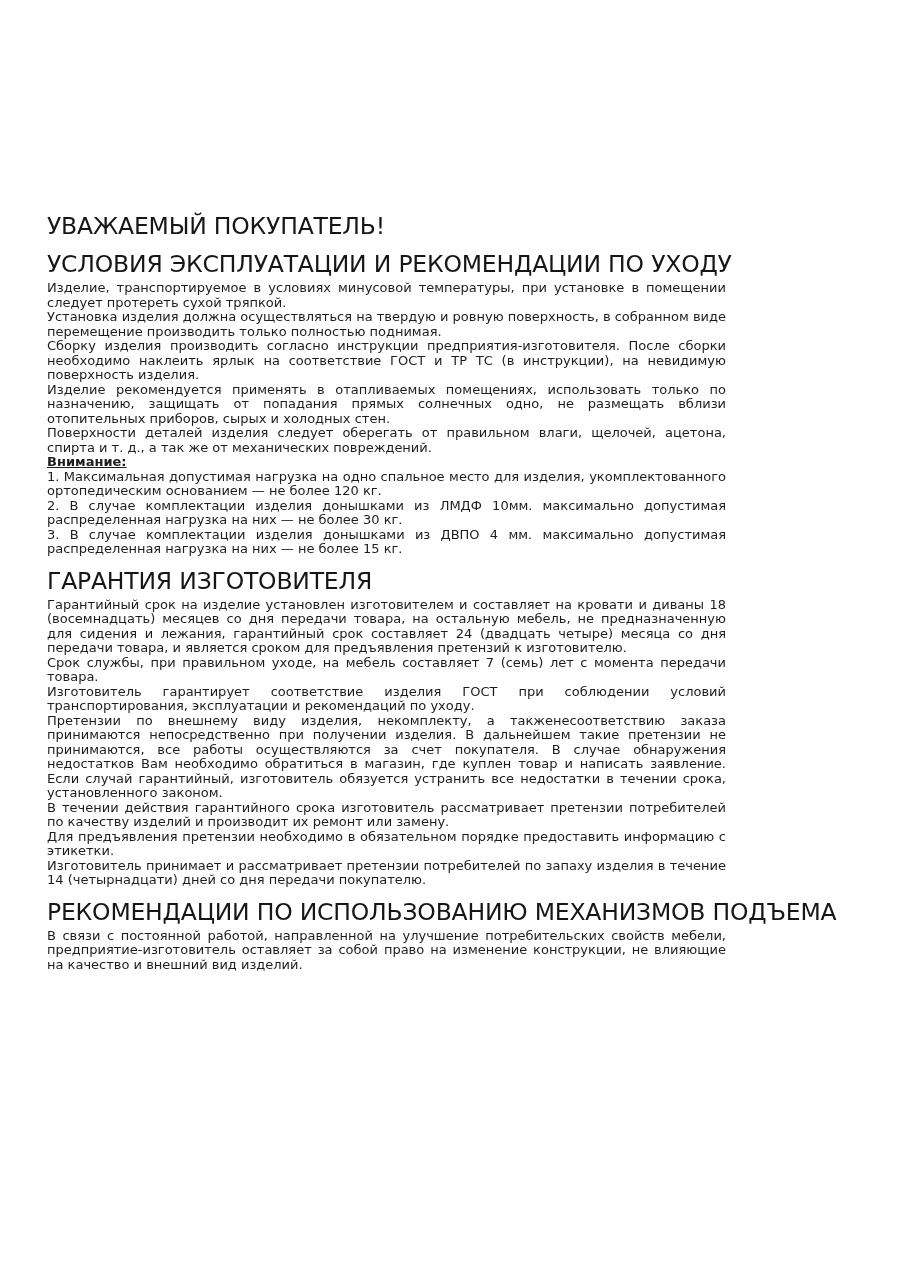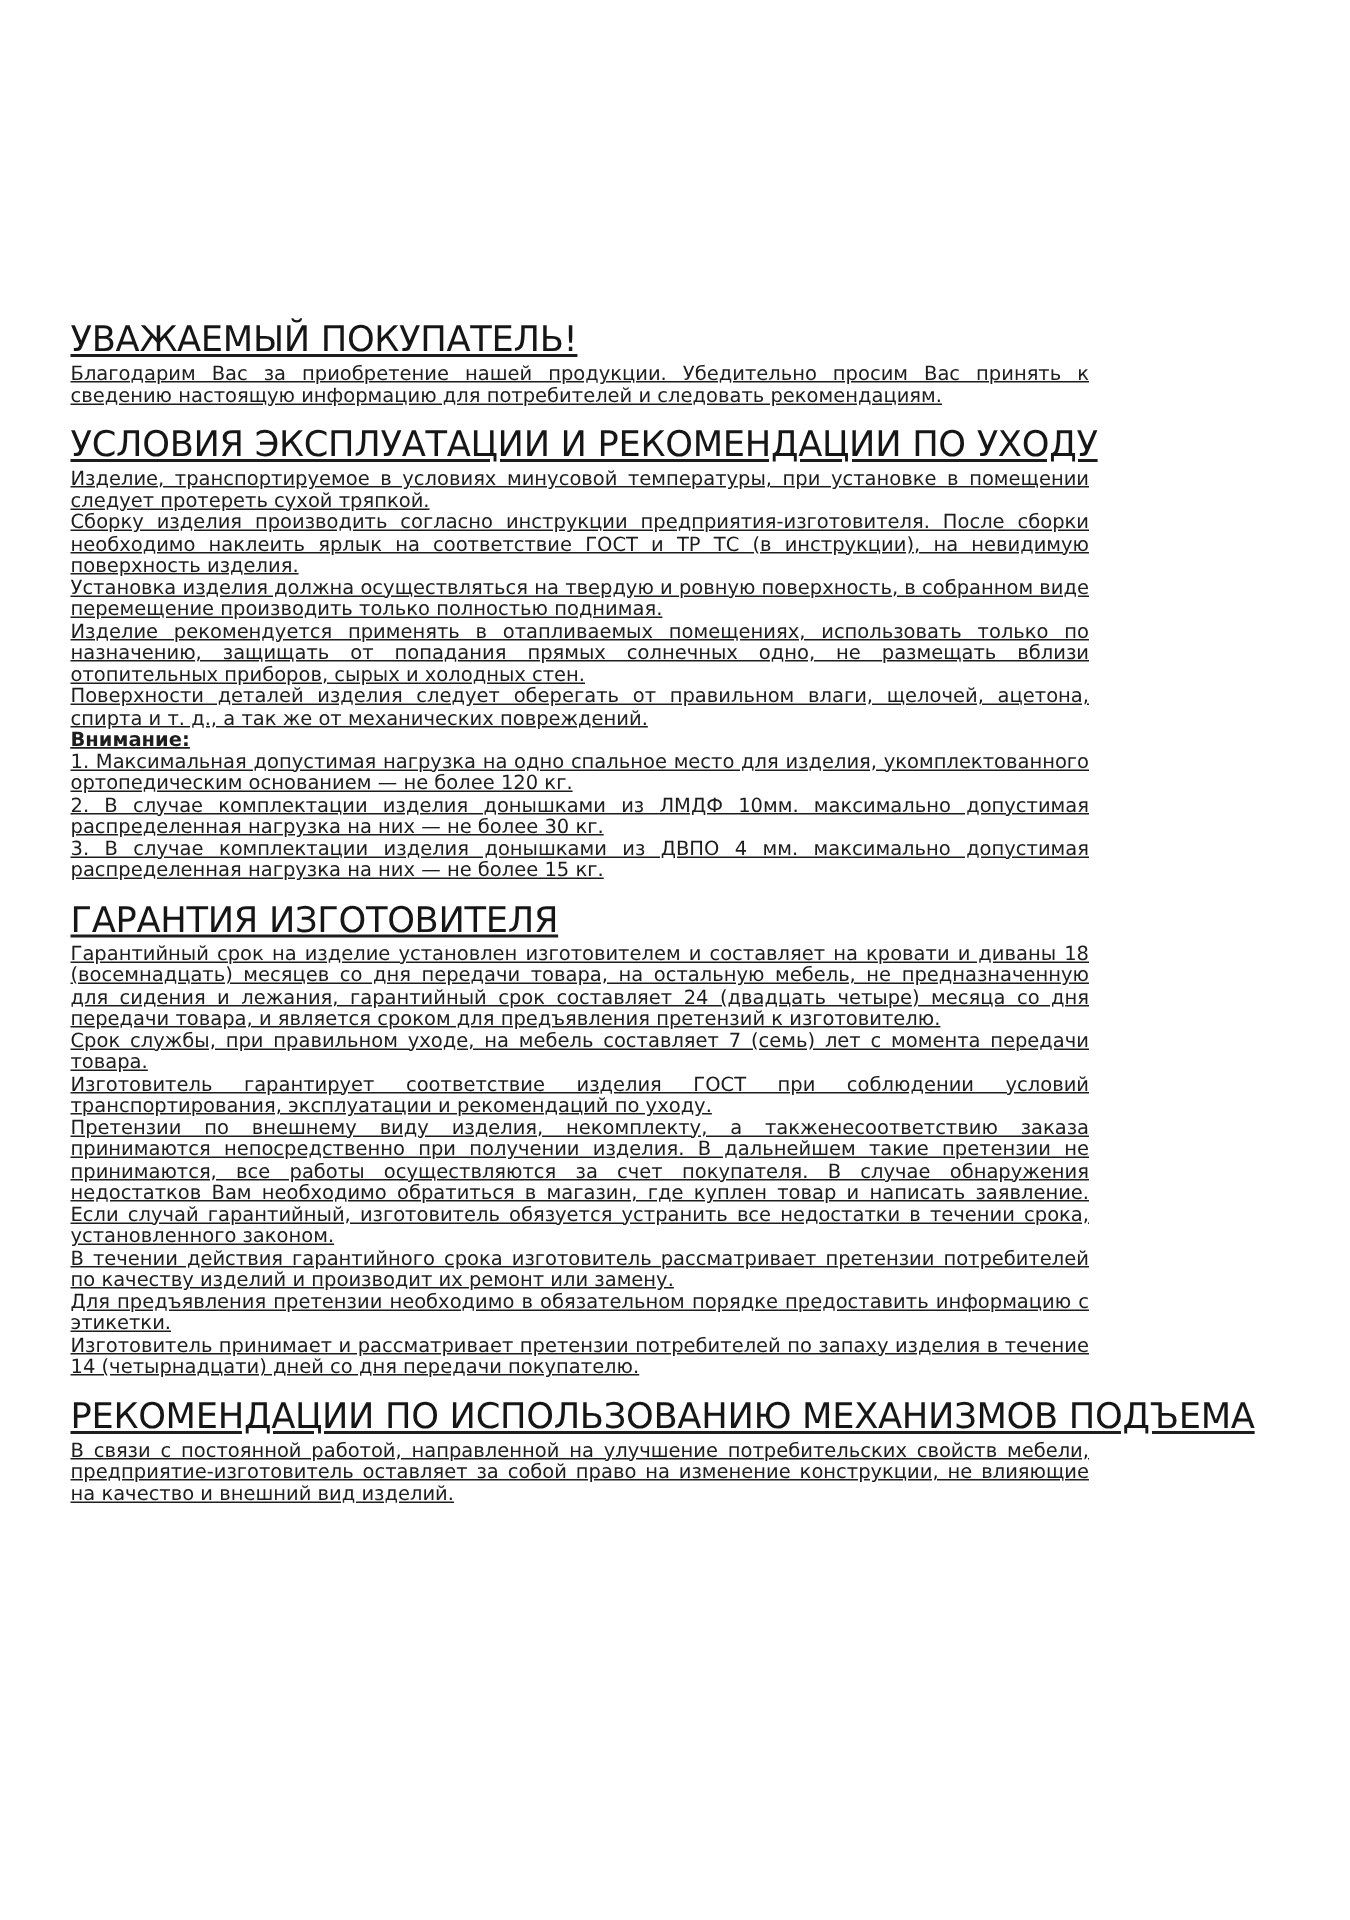--- a/index.html
+++ b/index.html
@@ -9,21 +9,20 @@
     background: #ffffff;
     font-family: "DejaVu Sans", sans-serif;
     color: #1d1d1d;
     overflow: hidden;
   }
   .page {
     box-sizing: border-box;
     width: 764px;
     height: 1280px;
     padding: 213px 38px 20px 47px;
-    text-decoration: underline;
   }
   .section { margin: 0; }
   .section-title {
     font-size: 23.5px;
     line-height: 27px;
     font-weight: 400;
     letter-spacing: -0.2px;
     margin: 11px 0 3px 0;
     white-space: nowrap;
     color: #161616;
@@ -47,28 +46,27 @@
     text-decoration: underline;
   }
 </style>
 </head>
 <body>
 
 <div class="page">
 
   <div class="section">
     <div class="section-title">УВАЖАЕМЫЙ ПОКУПАТЕЛЬ!</div>
-    <p class="para">Благодарим Вас за приобретение нашей продукции. Убедительно просим Вас принять к сведению настоящую информацию для потребителей и следовать рекомендациям.</p>
   </div>
 
   <div class="section">
     <div class="section-title">УСЛОВИЯ ЭКСПЛУАТАЦИИ И РЕКОМЕНДАЦИИ ПО УХОДУ</div>
     <p class="para">Изделие, транспортируемое в условиях минусовой температуры, при установке в помещении следует протереть сухой тряпкой.</p>
+    <p class="para">Установка изделия должна осуществляться на твердую и ровную поверхность, в собранном виде перемещение производить только полностью поднимая.</p>
     <p class="para">Сборку изделия производить согласно инструкции предприятия-изготовителя. После сборки необходимо наклеить ярлык на соответствие ГОСТ и ТР ТС (в инструкции), на невидимую поверхность изделия.</p>
-    <p class="para">Установка изделия должна осуществляться на твердую и ровную поверхность, в собранном виде перемещение производить только полностью поднимая.</p>
     <p class="para">Изделие рекомендуется  применять в отапливаемых помещениях, использовать только по назначению, защищать от попадания прямых солнечных одно, не размещать вблизи отопительных приборов, сырых и холодных стен.</p>
     <p class="para">Поверхности деталей изделия следует оберегать от правильном влаги, щелочей, ацетона, спирта и т. д., а так же от механических повреждений.</p>
     <div class="attention-line">
       <span class="attention-label">Внимание:</span>
     </div>
     <p class="para">1. Максимальная допустимая нагрузка на одно спальное место для изделия, укомплектованного ортопедическим основанием — не более 120 кг.</p>
     <p class="para">2. В случае комплектации изделия донышками из ЛМДФ 10мм. максимально допустимая распределенная нагрузка на них — не более 30 кг.</p>
     <p class="para">3. В случае комплектации изделия донышками из ДВПО 4 мм. максимально допустимая распределенная нагрузка на них — не более 15 кг.</p>
   </div>
 

